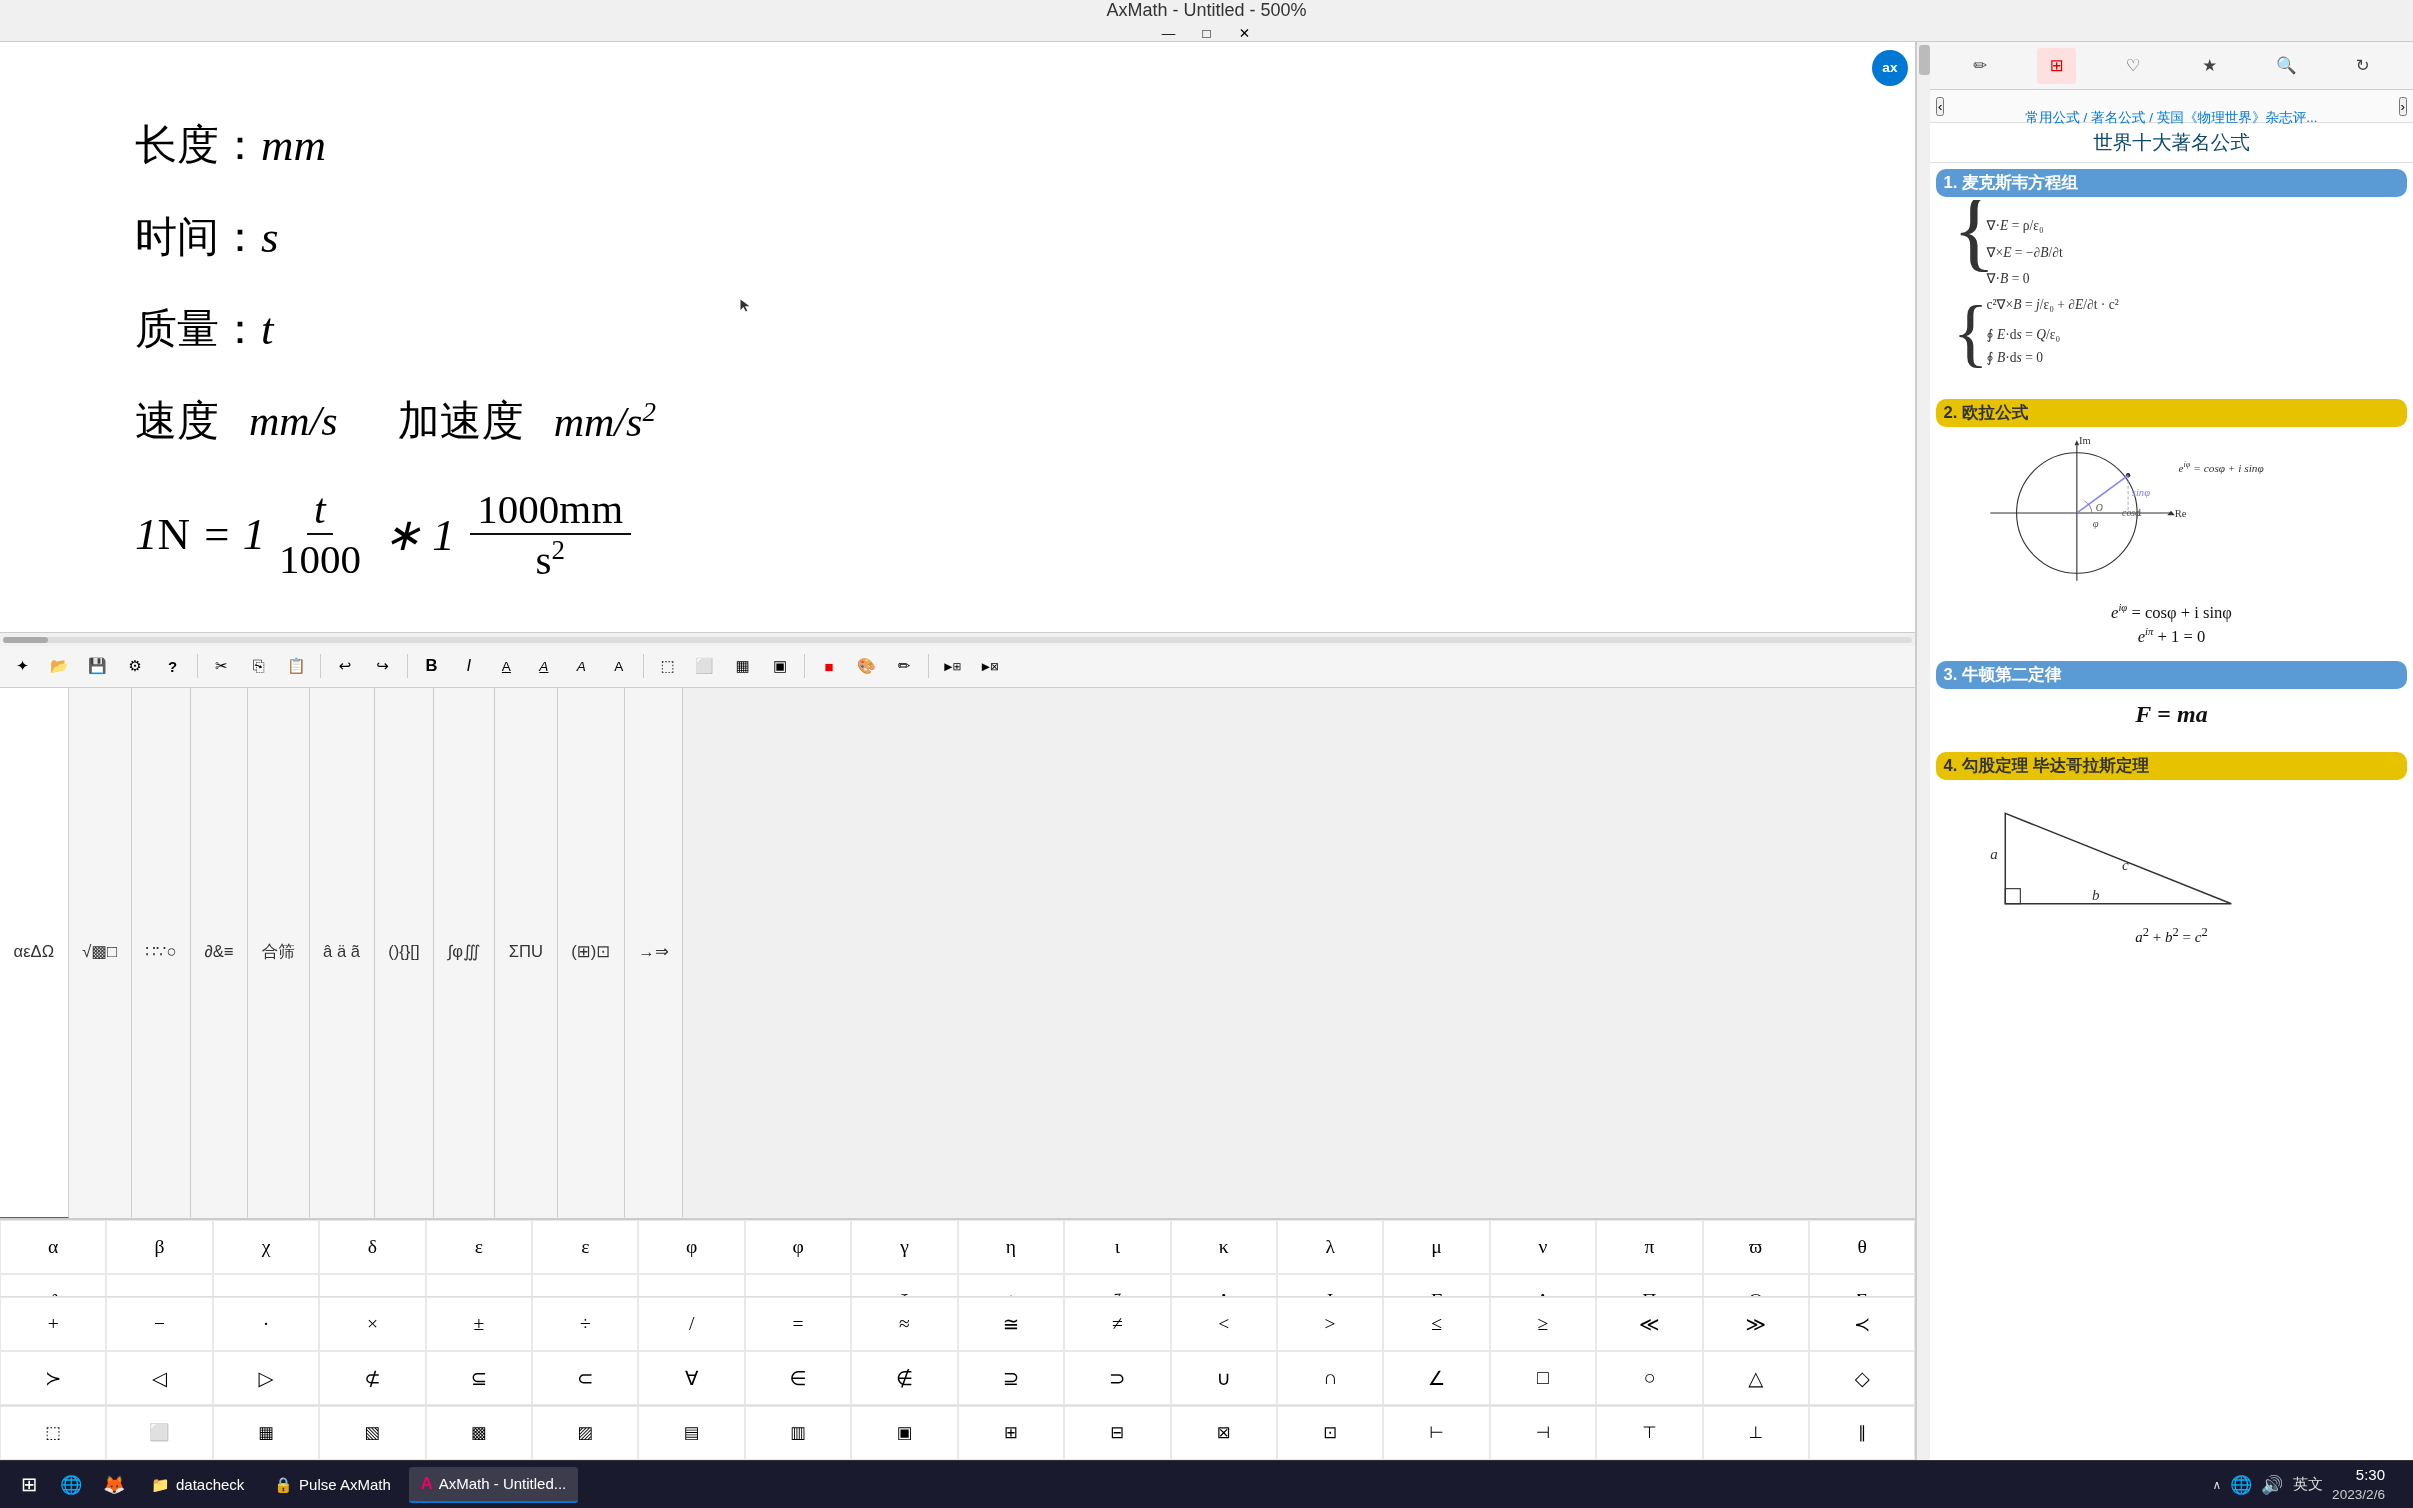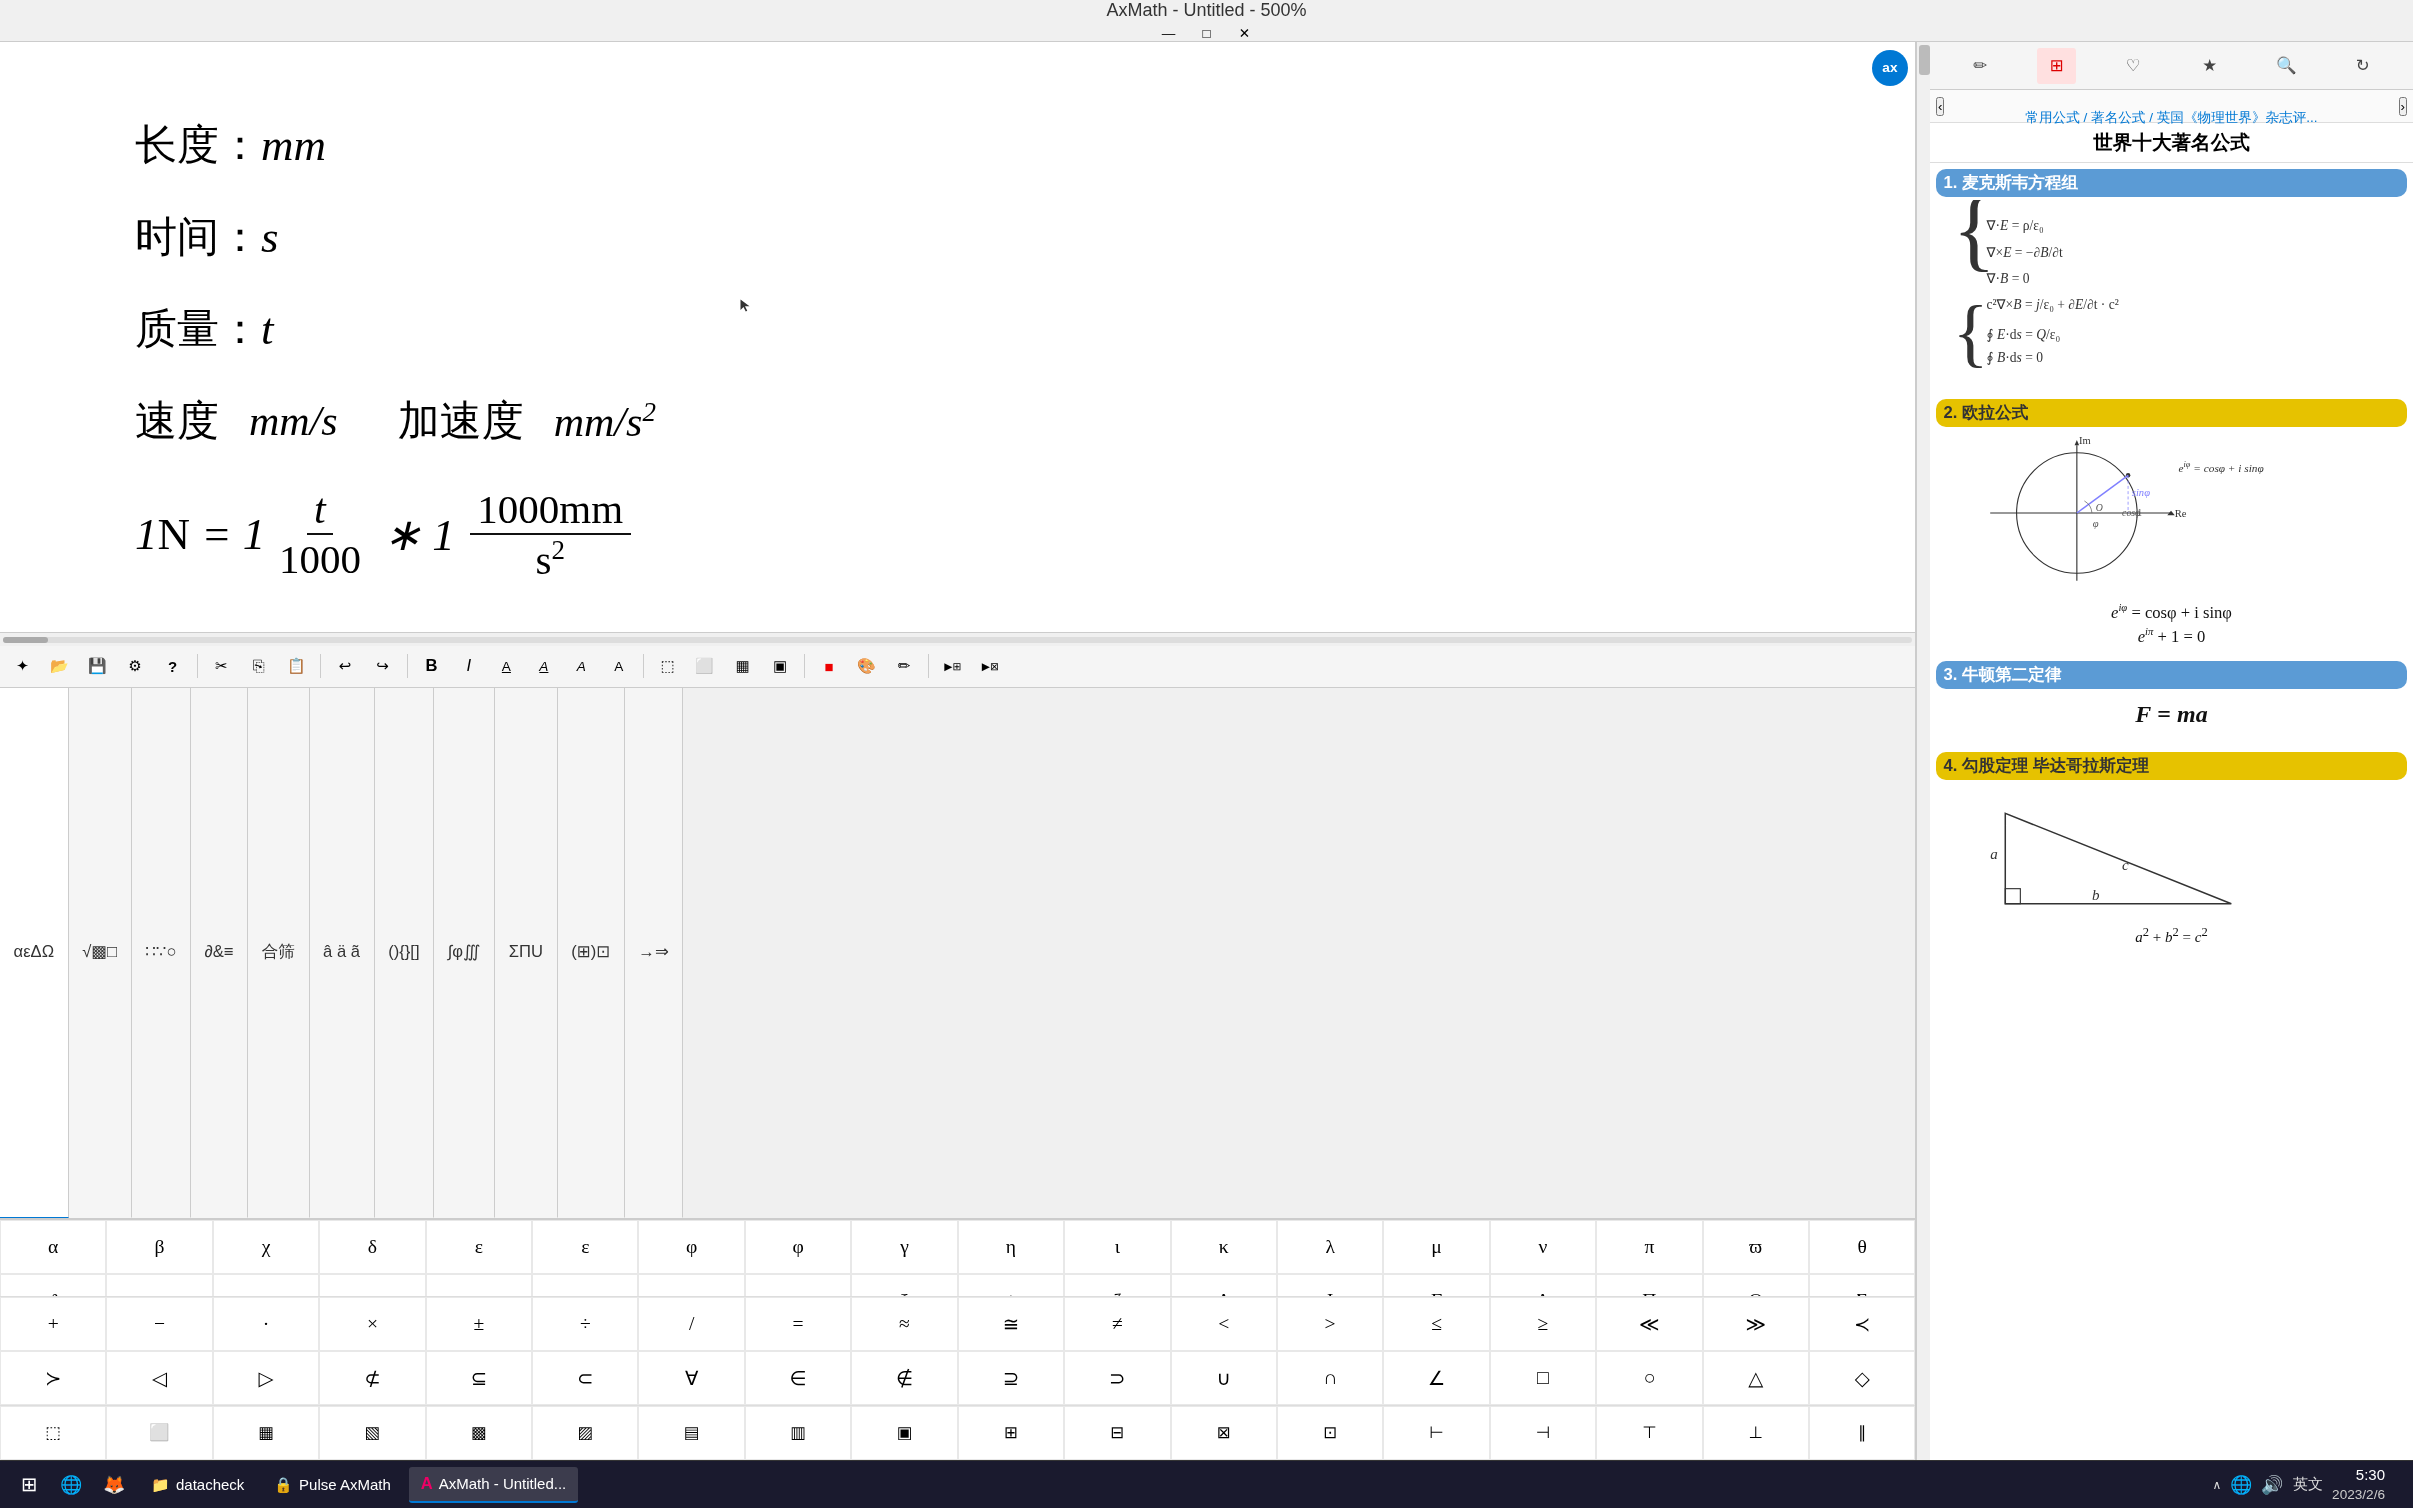--- a/index.html
+++ b/index.html
@@ -187,24 +187,24 @@
       cursor: pointer;
       display: flex; align-items: center; justify-content: center;
       border-radius: 3px;
       font-size: 16.6px;
       color: #444;
     }
     .right-tool-btn.active { background: #ffe0e0; color: #d00; }
 
     #formula-panel-title {
       font-size: 19.6px;
-      font-weight: bold;
+      font-weight: normal;
       text-align: center;
       padding: 6px 0;
-      color: #000000;
+      color: #0c4a6e;
       border-bottom: 0.8px solid #ddd;
     }
 
     #formula-list {
       flex: 1;
       overflow-y: auto;
       padding: 6px;
     }
 
     .formula-section {

